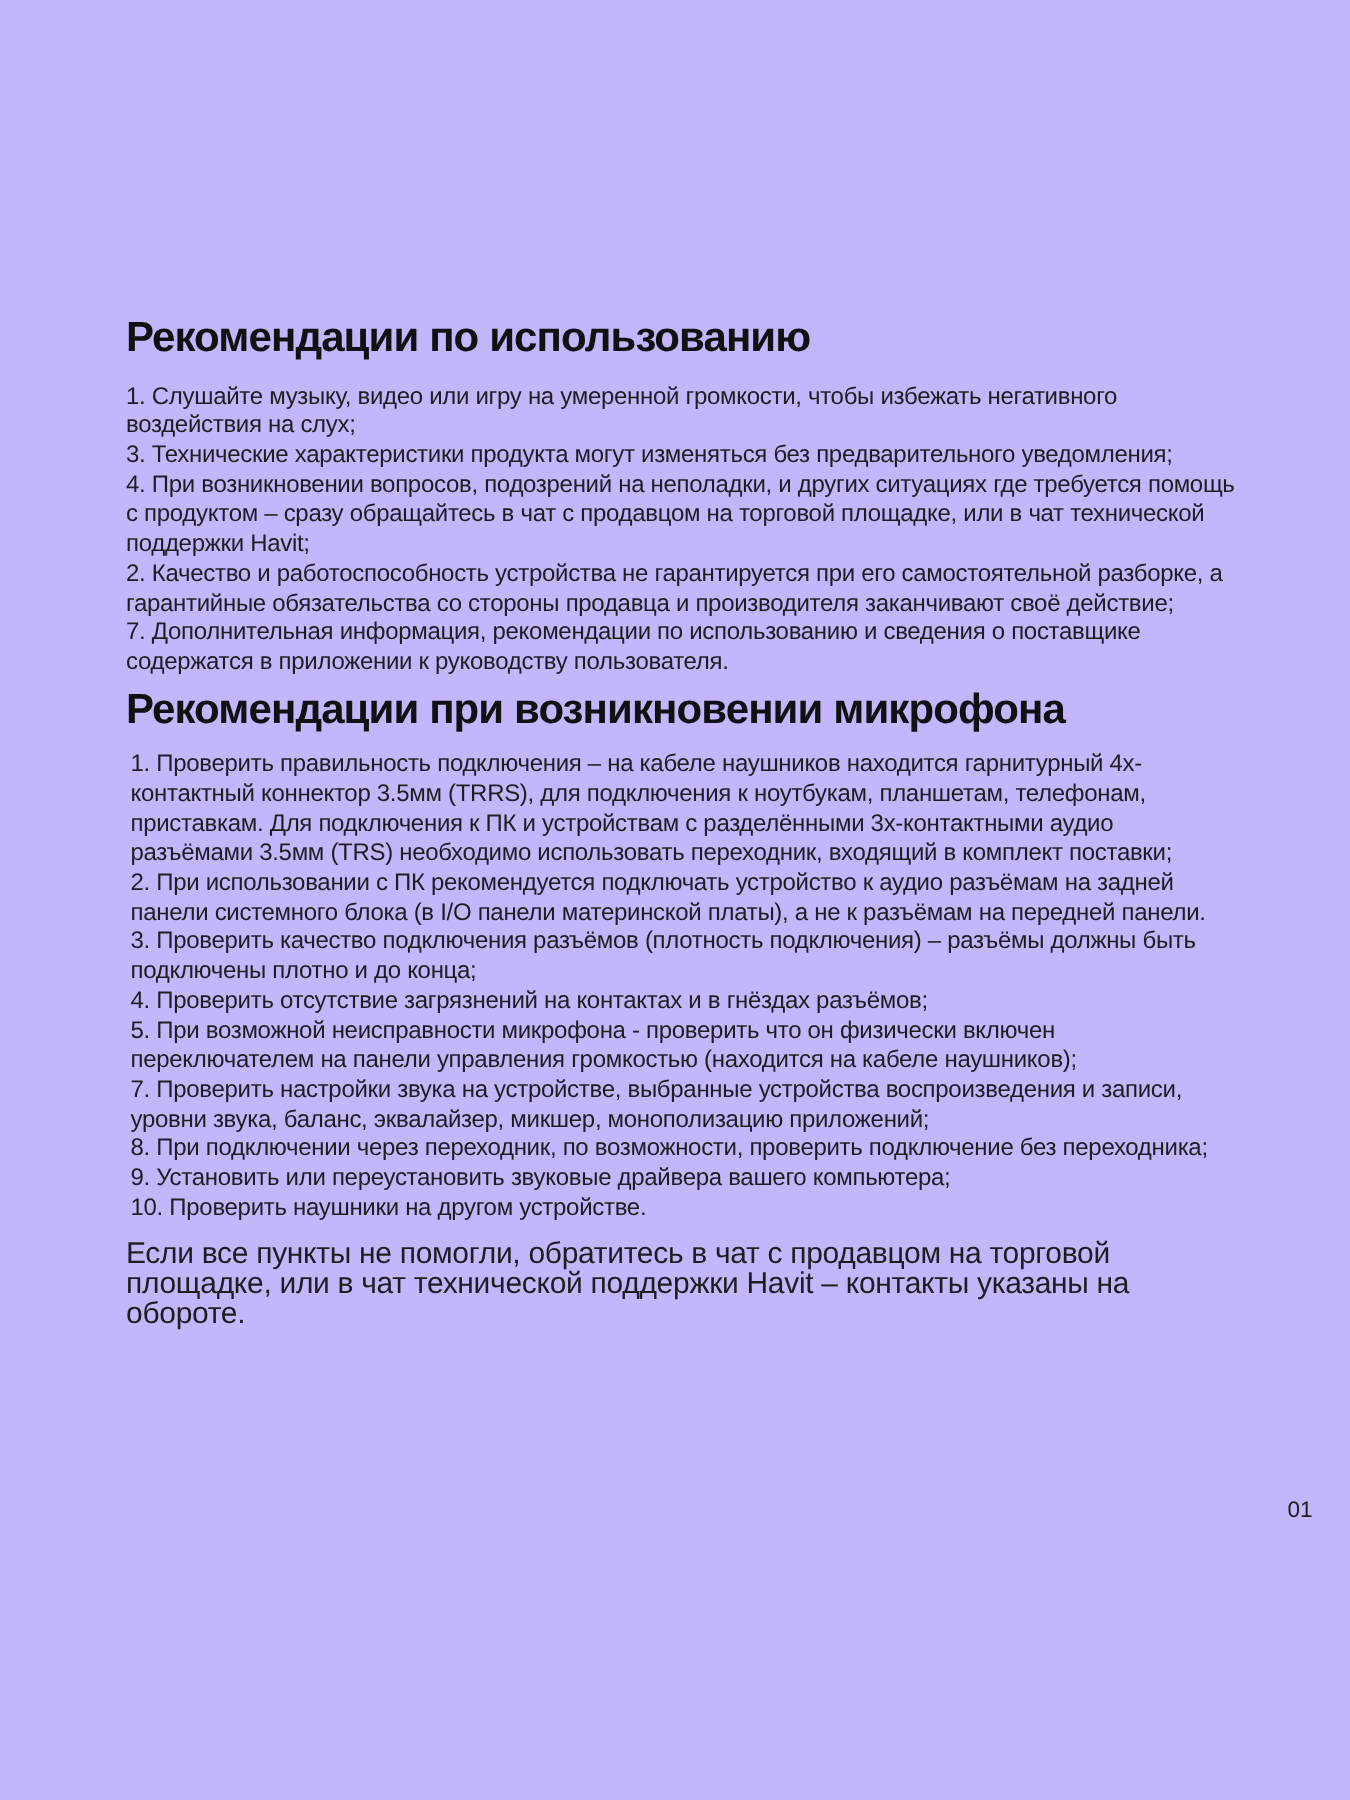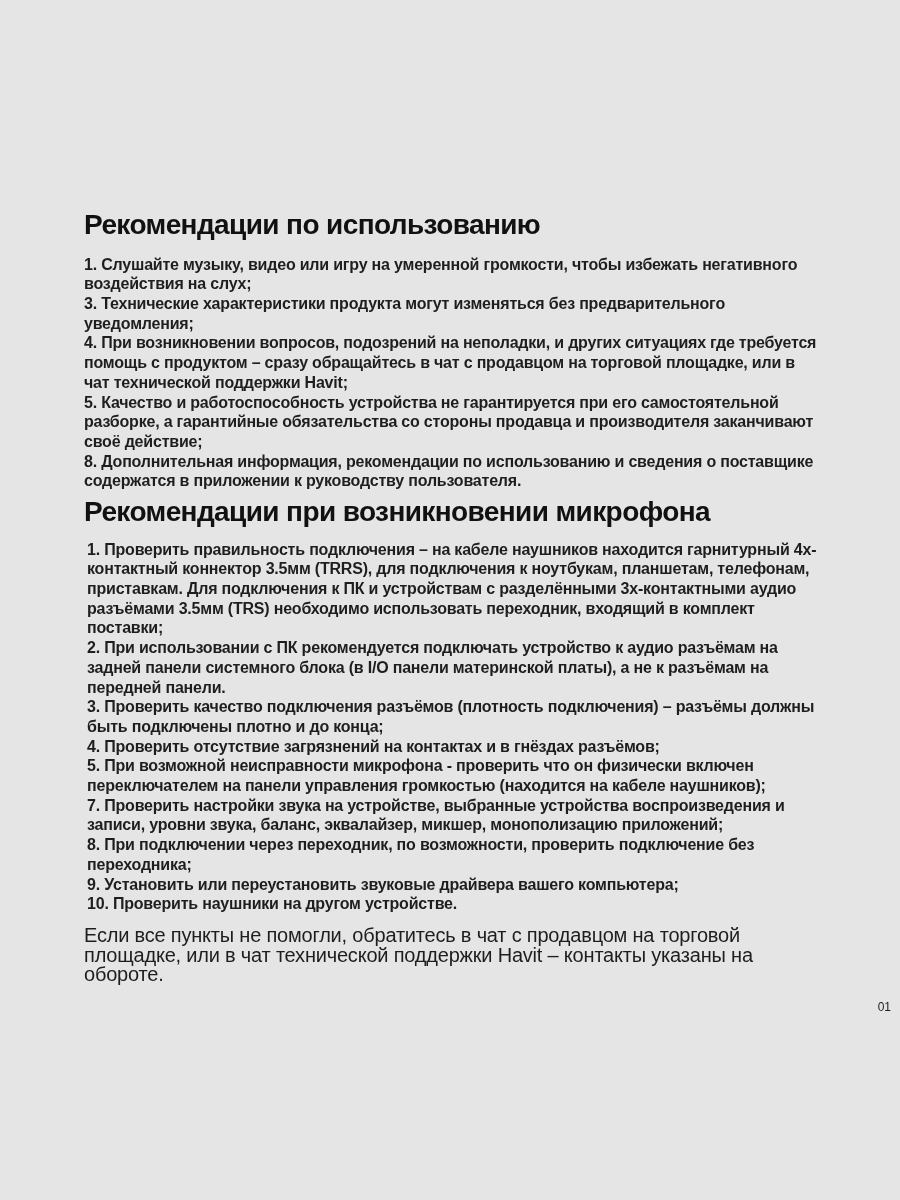--- a/index.html
+++ b/index.html
@@ -4,21 +4,21 @@
 <style>
   html, body {
     margin: 0;
     padding: 0;
     background: #ffffff;
   }
   .page {
     position: relative;
     width: 900px;
     height: 1200px;
-    background: #e5e5e5;
+    background: #c4b5fd;
     overflow: hidden;
     font-family: "Liberation Sans", "DejaVu Sans", sans-serif;
   }
   .content {
     position: absolute;
     left: 84px;
     top: 208px;
     width: 740px;
     color: #1e1e1e;
   }
@@ -32,57 +32,57 @@
   }
   .section-title.second {
     margin-top: 4px;
     margin-bottom: 11px;
   }
   .items p {
     margin: 0;
     font-size: 16px;
     line-height: 19.7px;
     letter-spacing: -0.2px;
-    font-weight: 700;
+    font-weight: 400;
     color: #1e1e1e;
   }
   .items.indented {
     padding-left: 3px;
   }
   .footer-note {
     margin: 12px 0 0 0;
     font-size: 20px;
     line-height: 19.7px;
     letter-spacing: -0.2px;
     color: #1e1e1e;
     width: 720px;
   }
   .page-number {
     position: absolute;
-    right: 9px;
+    right: 25px;
     top: 997px;
-    font-size: 12px;
+    font-size: 15px;
     line-height: 20px;
     color: #1e1e1e;
   }
 </style>
 </head>
 <body>
 
 <div class="page">
   <div class="content">
 
     <section>
       <h1 class="section-title">Рекомендации по использованию</h1>
       <div class="items">
         <p>1. Слушайте музыку, видео или игру на умеренной громкости, чтобы избежать негативного воздействия на слух;</p>
         <p>3. Технические характеристики продукта могут изменяться без предварительного уведомления;</p>
         <p>4. При возникновении вопросов, подозрений на неполадки, и других ситуациях где требуется помощь с продуктом – сразу обращайтесь в чат с продавцом на торговой площадке, или в чат технической поддержки Havit;</p>
-        <p>5. Качество и работоспособность устройства не гарантируется при его самостоятельной разборке, а гарантийные обязательства со стороны продавца и производителя заканчивают своё действие;</p>
-        <p>8. Дополнительная информация, рекомендации по использованию и сведения о поставщике содержатся в приложении к руководству пользователя.</p>
+        <p>2. Качество и работоспособность устройства не гарантируется при его самостоятельной разборке, а гарантийные обязательства со стороны продавца и производителя заканчивают своё действие;</p>
+        <p>7. Дополнительная информация, рекомендации по использованию и сведения о поставщике содержатся в приложении к руководству пользователя.</p>
       </div>
     </section>
 
     <section>
       <h1 class="section-title second">Рекомендации при возникновении микрофона</h1>
       <div class="items indented">
         <p>1. Проверить правильность подключения – на кабеле наушников находится гарнитурный 4х-контактный коннектор 3.5мм (TRRS), для подключения к ноутбукам, планшетам, телефонам, приставкам. Для подключения к ПК и устройствам с разделёнными 3х-контактными аудио разъёмами 3.5мм (TRS) необходимо использовать переходник, входящий в комплект поставки;</p>
         <p>2. При использовании с ПК рекомендуется подключать устройство к аудио разъёмам на задней панели системного блока (в I/O панели материнской платы), а не к разъёмам на передней панели.</p>
         <p>3. Проверить качество подключения разъёмов (плотность подключения) – разъёмы должны быть подключены плотно и до конца;</p>
         <p>4. Проверить отсутствие загрязнений на контактах и в гнёздах разъёмов;</p>

